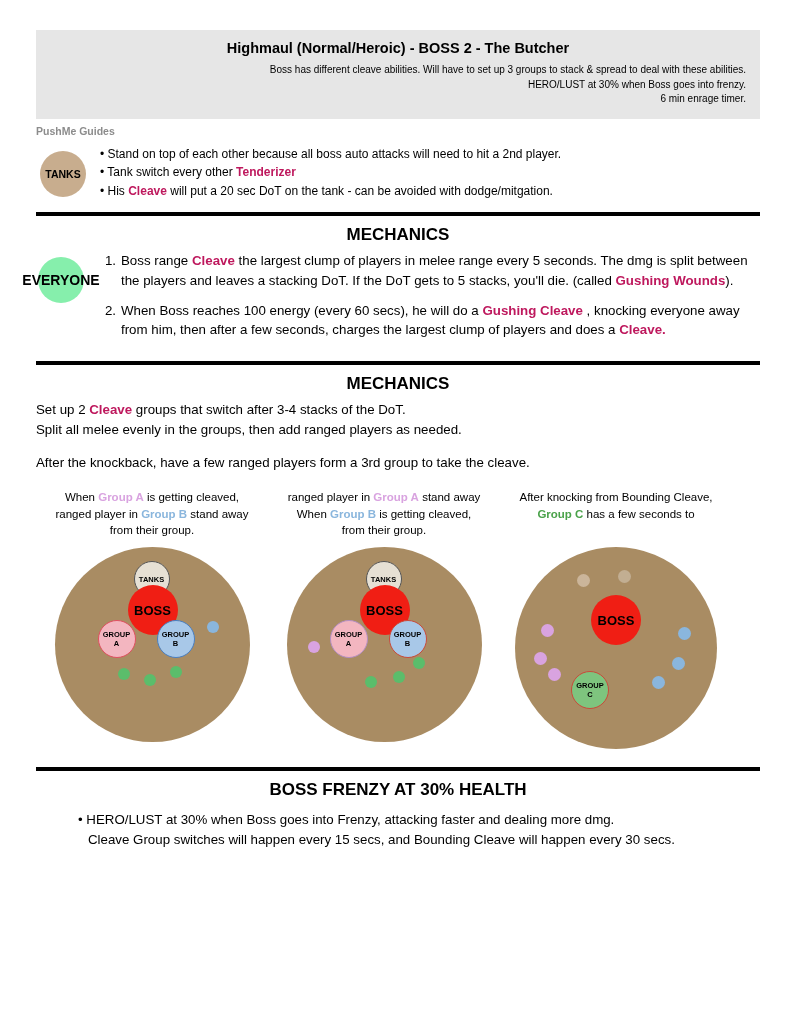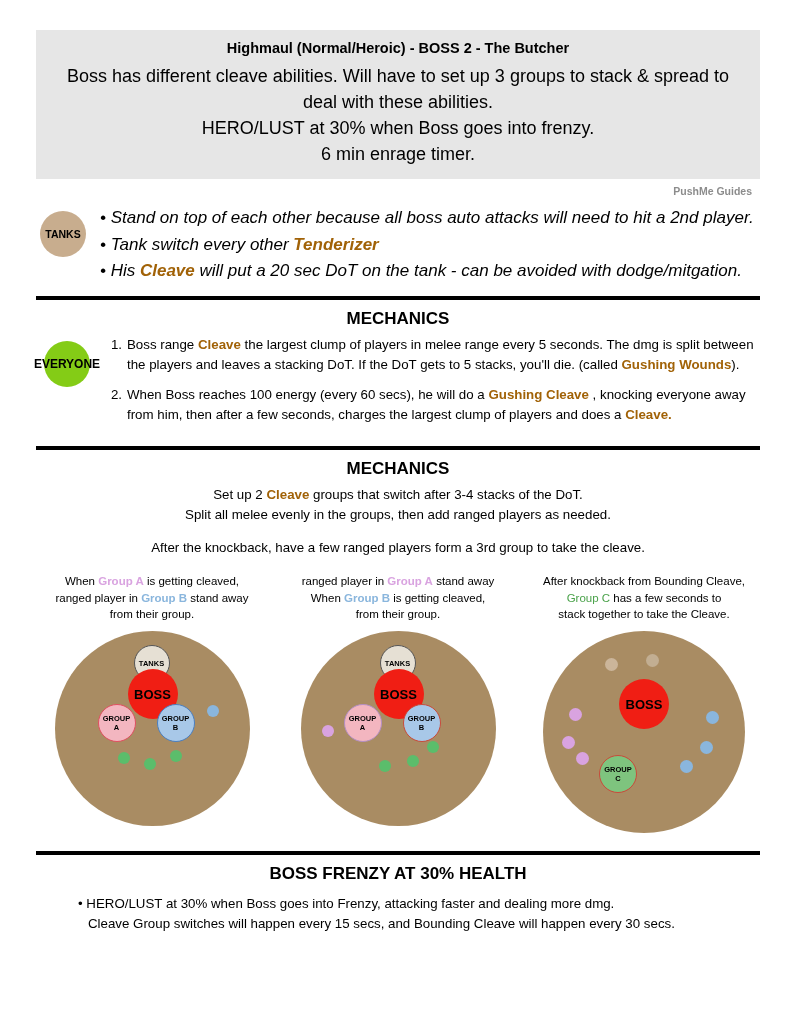--- a/index.html
+++ b/index.html
@@ -28,25 +28,25 @@
     background: #e6e6e6;
     padding: 10px 14px 12px 14px;
     text-align: center;
   }
   .header-title {
     font-weight: bold;
     font-size: 14.5px;
     margin-bottom: 7px;
   }
   .header-line {
-    font-size: 18px;
+    font-size: 10px;
     line-height: 1.45;
+    text-align: right;
   }
   .brand {
-    text-align: right;
     font-size: 10.5px;
     font-weight: bold;
     color: #8c8c8c;
     margin-top: 6px;
     margin-right: 8px;
   }
   
   .row-badge {
     display: flex;
     align-items: flex-start;
@@ -65,33 +65,32 @@
     width: 46px;
     height: 46px;
     background: #c8ad8e;
     font-size: 10.5px;
     margin-left: 4px;
     margin-top: 6px;
   }
   .badge-everyone {
     width: 46px;
     height: 46px;
-    background: #84cc16;
-    font-size: 12px;
-    margin-left: 8px;
+    background: #86efac;
+    font-size: 14px;
+    margin-left: 2px;
     margin-top: 6px;
   }
   .bullets {
     margin-left: 14px;
-    font-size: 17px;
+    font-size: 12px;
     line-height: 1.56;
-    font-style: italic;
   }
   .red {
-    color: #a16207;
+    color: #be185d;
     font-weight: bold;
   }
   .hr-thick {
     border: none;
     border-top: 4px solid #000;
     margin: 11px 0 0 0;
   }
   .section-title {
     text-align: center;
     font-weight: bold;
@@ -113,46 +112,45 @@
     margin-right: 5px;
   }
   .mech-text {
     flex: 1 1 auto;
   }
   .mech-row {
     display: flex;
     align-items: flex-start;
   }
   .strategy-lines {
-    text-align: center;
     font-size: 13.3px;
     line-height: 1.5;
     margin-top: 4px;
   }
   .strategy-gap {
     height: 13px;
   }
   
   .diagrams {
     display: flex;
-    justify-content: space-between;
+    justify-content: flex-start;
     margin-top: 16px;
   }
   .diagram {
     width: 232px;
     text-align: center;
   }
   .dcaption {
     font-size: 11.5px;
     line-height: 1.42;
     min-height: 52px;
   }
   .g-a { color: #d9a3e0; font-weight: bold; }
   .g-b { color: #8ab6dd; font-weight: bold; }
-  .g-c { color: #4aa24a; font-weight: normal; margin-top: 16px; }
+  .g-c { color: #4aa24a; font-weight: bold; margin-top: 16px; }
   .arena {
     position: relative;
     width: 195px;
     height: 195px;
     border-radius: 50%;
     background: #a98c63;
     margin: 6px auto 0 auto;
   }
   .arena-wide {
     width: 202px;
@@ -313,23 +311,22 @@
           </div>
         <div class="dot" style="width:12px;height:12px;left:21px;top:94px;background:#d9a3e0;"></div>
         <div class="dot" style="width:12px;height:12px;left:78px;top:129px;background:#5bbd6b;"></div>
         <div class="dot" style="width:12px;height:12px;left:106px;top:124px;background:#5bbd6b;"></div>
         <div class="dot" style="width:12px;height:12px;left:126px;top:110px;background:#5bbd6b;"></div>
       </div>
     </div>
 
     <div class="diagram">
       <div class="dcaption">
-        <div>After knockback from Bounding Cleave,</div>
+        <div>After knocking from Bounding Cleave,</div>
         <div><span class="g-c">Group C</span><span> has a few seconds to</span></div>
-        <div>stack together to take the Cleave.</div>
       </div>
       <div class="arena arena-wide">
         <div class="label-circle boss-circle" style="width:50px;height:50px;left:76px;top:48px;font-size:13px;">
             <span>BOSS</span>
           </div>
         <div class="dot" style="width:13px;height:13px;left:62px;top:27px;background:#cbb59a;"></div>
         <div class="dot" style="width:13px;height:13px;left:103px;top:23px;background:#c2ae92;"></div>
         <div class="dot" style="width:13px;height:13px;left:26px;top:77px;background:#d9a3e0;"></div>
         <div class="dot" style="width:13px;height:13px;left:19px;top:105px;background:#d9a3e0;"></div>
         <div class="dot" style="width:13px;height:13px;left:33px;top:121px;background:#d9a3e0;"></div>

